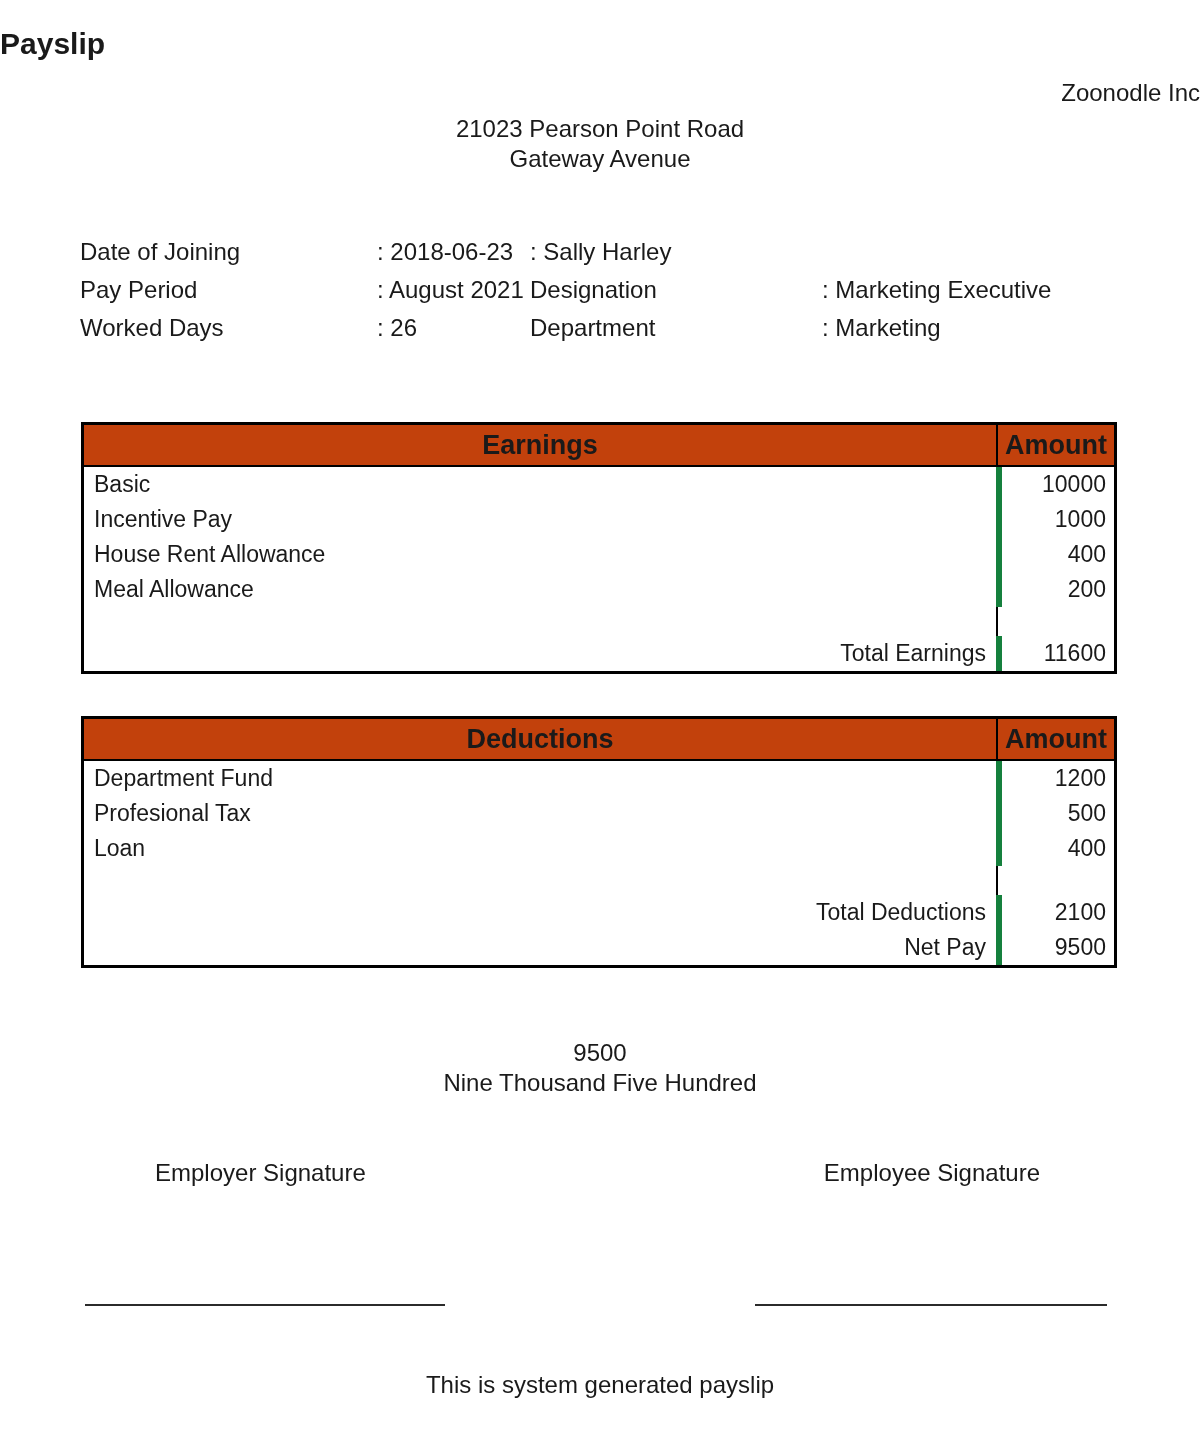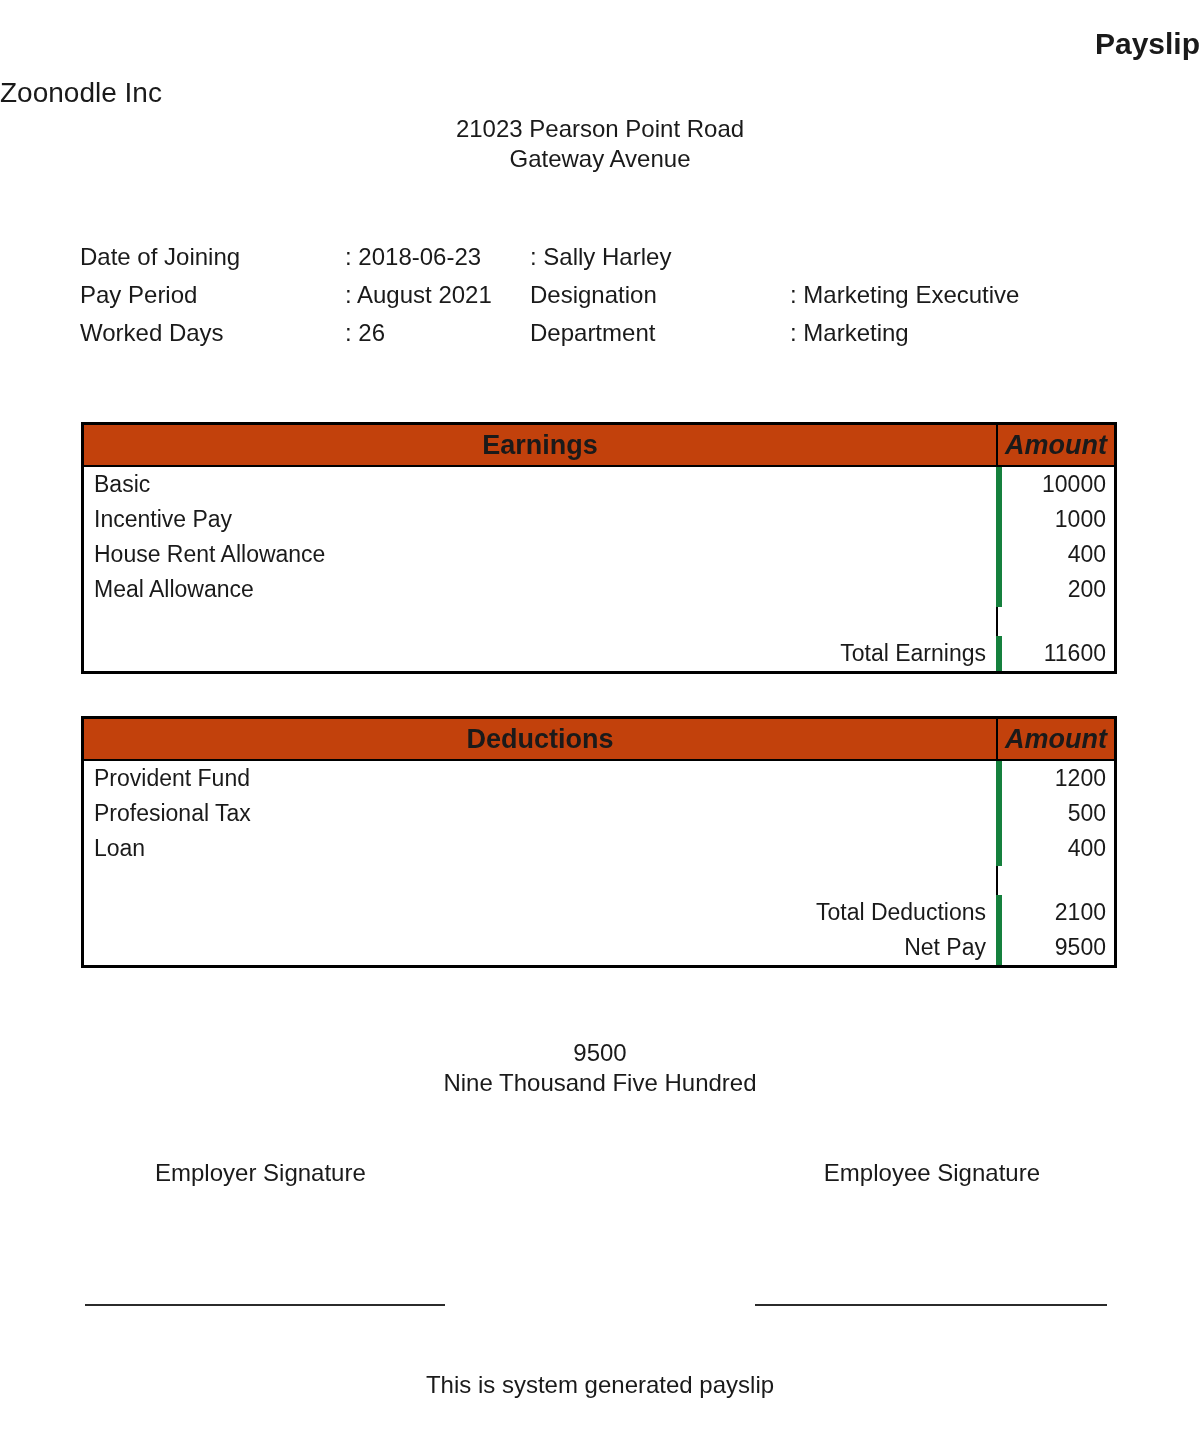--- a/index.html
+++ b/index.html
@@ -6,46 +6,46 @@
   html, body { background:#ffffff; }
   body {
     width:1200px; height:1451px;
     font-family:"Liberation Sans", sans-serif;
     color:#1a1a1a;
     overflow:hidden;
   }
   .payslip { width:1200px; height:1451px; position:relative; }
 
   
-  .doc-title { margin-top:26px; text-align:right; font-size:30px; line-height:36px; font-weight:bold; }
-  .company   { margin-top:16px; text-align:left; font-size:28px; line-height:30px; }
+  .doc-title { margin-top:26px; text-align:left; font-size:30px; line-height:36px; font-weight:bold; }
+  .company   { margin-top:16px; text-align:right; font-size:24px; line-height:30px; }
   .addr1     { margin-top:6px;  text-align:center; font-size:24px; line-height:30px; }
   .addr2     { text-align:center; font-size:24px; line-height:30px; }
 
   
   .info { display:flex; margin-top:64px; font-size:24px; }
   .info-group { display:flex; flex-direction:column; }
   .info-group.left  { width:530px; padding-left:80px; }
   .info-group.right { flex:1; }
-  .info-row { display:flex; height:38px; align-items:center; }
+  .info-row { display:flex; height:38px; align-items:flex-start;gap:32px; }
   .info-label  { width:265px; flex:0 0 auto; }
   .info-group.right .info-label { width:260px; }
   .info-value { white-space:nowrap; }
 
   
   .paytable { width:1036px; margin-left:81px; border:3px solid #000000; }
   .paytable.earnings   { margin-top:70px; }
   .paytable.deductions { margin-top:42px; }
   .pt-header {
     display:grid; grid-template-columns:1fr 118px;
     height:42px; background:#c2410c; border-bottom:2px solid #000000;
     font-weight:bold; font-size:27px;
   }
   .pt-title  { display:flex; align-items:center; justify-content:center; }
-  .pt-amt-h  { display:flex; align-items:center; justify-content:center; border-left:2px solid #000000;font-style:italic; }
+  .pt-amt-h  { display:flex; align-items:center; justify-content:center; border-left:2px solid #000000; }
   .pt-body { display:flex; flex-direction:column; min-height:204px; }
   .pt-row  { display:grid; grid-template-columns:1fr 118px; min-height:35px; }
   .pt-fill { flex:1 1 auto; display:grid; grid-template-columns:1fr 118px; min-height:24px; }
   .pt-cell-label {
     display:flex; align-items:center; padding-left:10px; font-size:23px;
   }
   .pt-cell-amt {
     display:flex; align-items:center; justify-content:flex-end;
     padding-right:8px; border-left:6px solid #15803d; font-size:23px;
   }
@@ -141,21 +141,21 @@
     </div>
   </div>
 
   <div class="paytable deductions">
     <div class="pt-header">
       <div class="pt-title">Deductions</div>
       <div class="pt-amt-h">Amount</div>
     </div>
     <div class="pt-body">
       <div class="pt-row">
-        <div class="pt-cell-label">Provident Fund</div>
+        <div class="pt-cell-label">Department Fund</div>
         <div class="pt-cell-amt">1200</div>
       </div>
       <div class="pt-row">
         <div class="pt-cell-label">Profesional Tax</div>
         <div class="pt-cell-amt">500</div>
       </div>
       <div class="pt-row">
         <div class="pt-cell-label">Loan</div>
         <div class="pt-cell-amt">400</div>
       </div>

